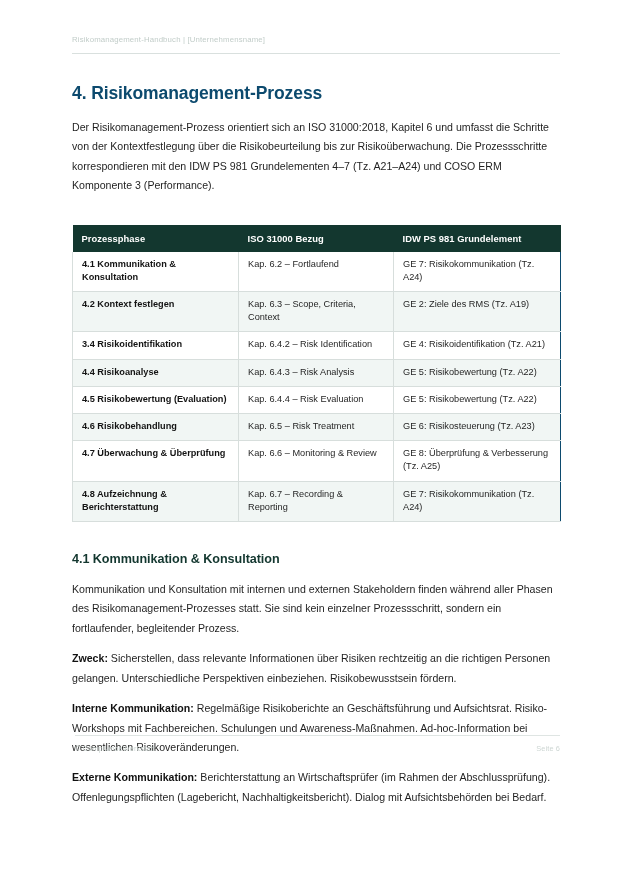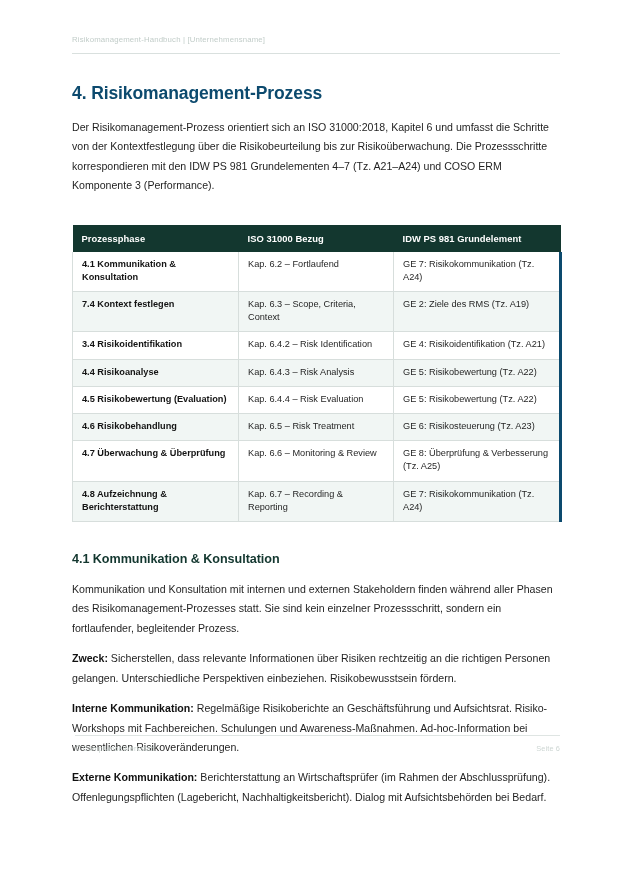--- a/index.html
+++ b/index.html
@@ -111,21 +111,21 @@
   }
   table.proc-table tbody td {
     padding: 6px 9px 7px 9px;
     line-height: 13.2px;
     vertical-align: top;
     border-bottom: 1px solid #d7dedc;
     border-right: 1px solid #d7dedc;
     color: #262626;
   }
   table.proc-table tbody td:last-child {
-    border-right: 3px solid #0c4a6e;
+    border-right: 1px solid #0c4a6e;
   }
   table.proc-table tbody td:first-child {
     border-left: 1px solid #d7dedc;
     font-weight: bold;
     color: #141414;
   }
   table.proc-table tbody tr.alt td {
     background: #f1f6f4;
   }
   table.proc-table tbody tr td.phase-cell {
@@ -184,21 +184,21 @@
           <th>IDW PS 981 Grundelement</th>
         </tr>
       </thead>
       <tbody>
         <tr>
           <td class="phase-cell">4.1 Kommunikation &amp; Konsultation</td>
           <td>Kap. 6.2 – Fortlaufend</td>
           <td>GE 7: Risikokommunikation (Tz. A24)</td>
         </tr>
         <tr class="alt">
-          <td class="phase-cell">7.4 Kontext festlegen</td>
+          <td class="phase-cell">4.2 Kontext festlegen</td>
           <td>Kap. 6.3 – Scope, Criteria, Context</td>
           <td>GE 2: Ziele des RMS (Tz. A19)</td>
         </tr>
         <tr>
           <td class="phase-cell">3.4 Risikoidentifikation</td>
           <td>Kap. 6.4.2 – Risk Identification</td>
           <td>GE 4: Risikoidentifikation (Tz. A21)</td>
         </tr>
         <tr class="alt">
           <td class="phase-cell">4.4 Risikoanalyse</td>

